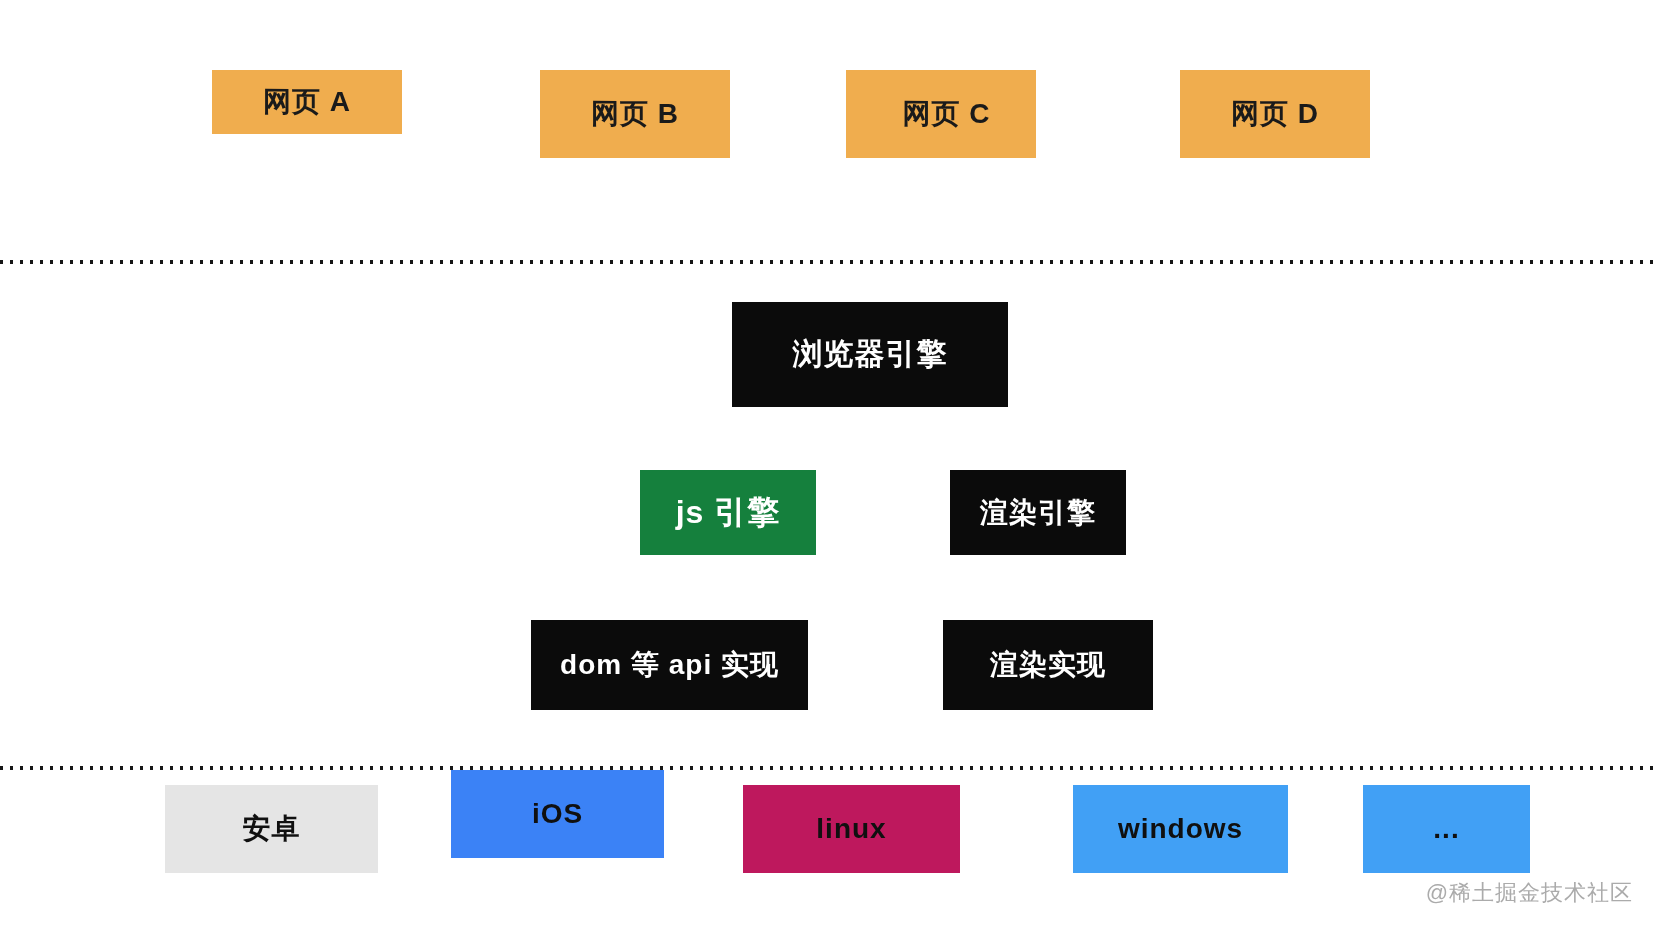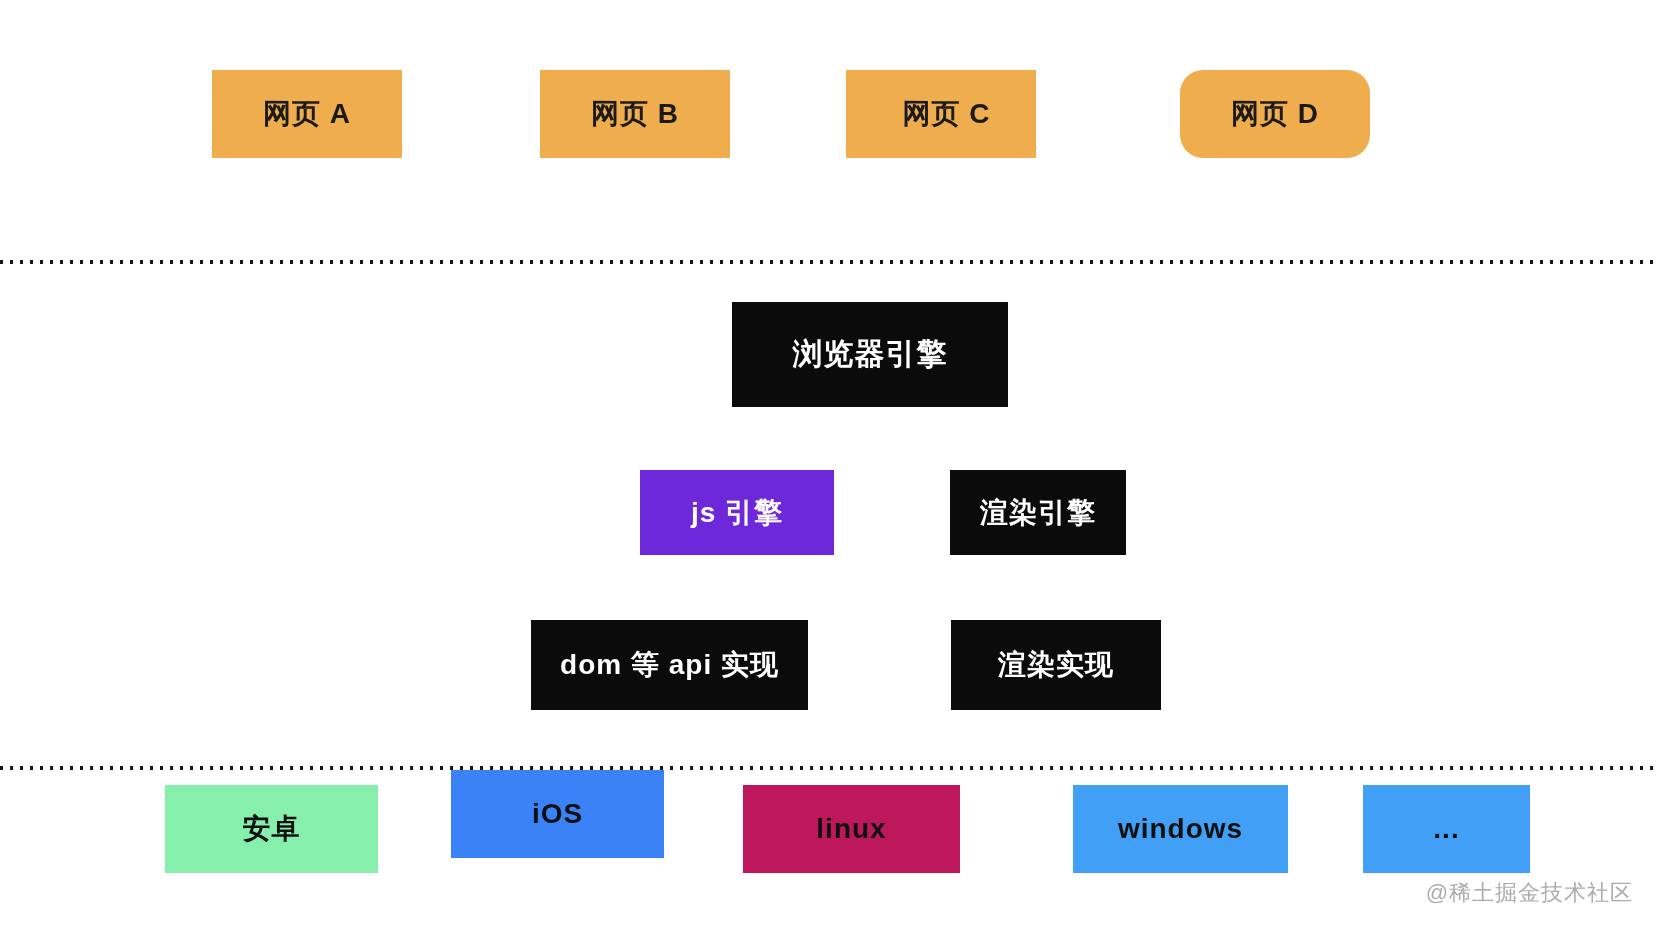--- a/index.html
+++ b/index.html
@@ -43,30 +43,30 @@
     font-weight: normal;
     letter-spacing: 1px;
     white-space: nowrap;
   }
 </style>
 </head>
 <body>
 
 <div class="canvas">
   <div id="nodes-layer">
-      <div class="node" style="left: 212px; top: 70px; width: 190px; height: 88px; font-size: 28px; background: rgb(240, 173, 78); color: rgb(26, 26, 26);">网页 A</div>
+      <div class="node" style="left: 212px; top: 70px; width: 190px; height: 64px; font-size: 28px; background: rgb(240, 173, 78); color: rgb(26, 26, 26);">网页 A</div>
       <div class="node" style="left: 540px; top: 70px; width: 190px; height: 88px; font-size: 28px; background: rgb(240, 173, 78); color: rgb(26, 26, 26);">网页 B</div>
       <div class="node" style="left: 846px; top: 70px; width: 190px; height: 88px; font-size: 28px; background: rgb(240, 173, 78); color: rgb(26, 26, 26); padding-left: 11px;">网页 C</div>
-      <div class="node" style="left: 1180px; top: 70px; width: 190px; height: 88px; font-size: 28px; background: rgb(240, 173, 78); color: rgb(26, 26, 26); border-radius: 23px;">网页 D</div>
+      <div class="node" style="left: 1180px; top: 70px; width: 190px; height: 88px; font-size: 28px; background: rgb(240, 173, 78); color: rgb(26, 26, 26);">网页 D</div>
       <div class="node" style="left: 732px; top: 302px; width: 276px; height: 105px; font-size: 30px; background: rgb(11, 11, 11); color: rgb(255, 255, 255);">浏览器引擎</div>
-      <div class="node" style="left: 640px; top: 470px; width: 194px; height: 85px; font-size: 28px; background: #6d28d9; color: rgb(255, 255, 255);">js 引擎</div>
+      <div class="node" style="left: 640px; top: 470px; width: 176px; height: 85px; font-size: 32px; background: #15803d; color: rgb(255, 255, 255);">js 引擎</div>
       <div class="node" style="left: 918px; top: 470px; width: 176px; height: 85px; font-size: 28px; background: rgb(11, 11, 11); color: rgb(255, 255, 255); margin-left: 32px;">渲染引擎</div>
       <div class="node" style="left: 531px; top: 620px; width: 277px; height: 90px; font-size: 28px; background: rgb(11, 11, 11); color: rgb(255, 255, 255);">dom 等 api 实现</div>
-      <div class="node" style="left: 943px; top: 620px; width: 210px; height: 90px; font-size: 28px; background: rgb(11, 11, 11); color: rgb(255, 255, 255); margin-left: 8px;">渲染实现</div>
-      <div class="node" style="left: 165px; top: 785px; width: 213px; height: 88px; font-size: 28px; background: #86efac; color: rgb(16, 16, 16);">安卓</div>
+      <div class="node" style="left: 943px; top: 620px; width: 210px; height: 90px; font-size: 28px; background: rgb(11, 11, 11); color: rgb(255, 255, 255);">渲染实现</div>
+      <div class="node" style="left: 165px; top: 785px; width: 213px; height: 88px; font-size: 28px; background: #e5e5e5; color: rgb(16, 16, 16);">安卓</div>
       <div class="node" style="left: 451px; top: 770px; width: 213px; height: 88px; font-size: 28px; background: #3b82f6; color: rgb(16, 16, 16);">iOS</div>
       <div class="node" style="left: 743px; top: 785px; width: 217px; height: 88px; font-size: 28px; background: #be185d; color: rgb(16, 16, 16);">linux</div>
       <div class="node" style="left: 1073px; top: 785px; width: 215px; height: 88px; font-size: 28px; background: rgb(65, 160, 245); color: rgb(16, 16, 16);">windows</div>
       <div class="node" style="left: 1363px; top: 785px; width: 167px; height: 88px; font-size: 28px; background: rgb(65, 160, 245); color: rgb(16, 16, 16);">...</div>
     </div>
   <div id="dividers-layer">
       <div class="divider" style="top: 260px;"></div>
       <div class="divider" style="top: 766px;"></div>
     </div>
   <div class="watermark" style="right: 23px; top: 878px; color: rgb(171, 171, 171); margin-left: 15px;">@稀土掘金技术社区</div>

